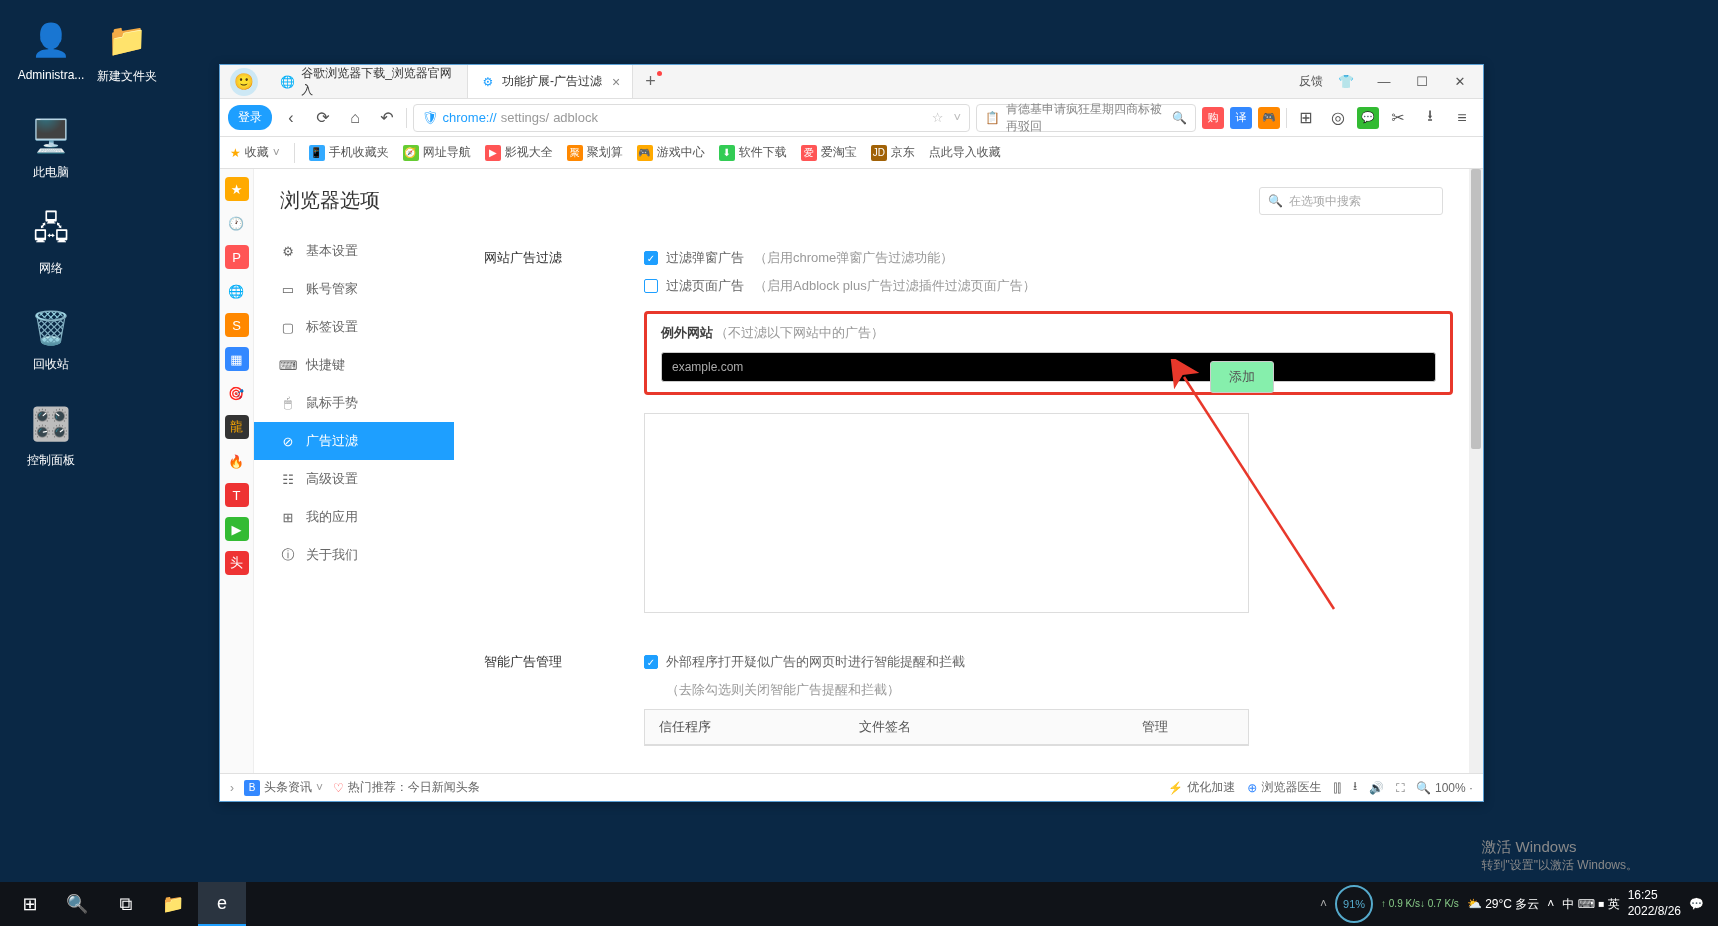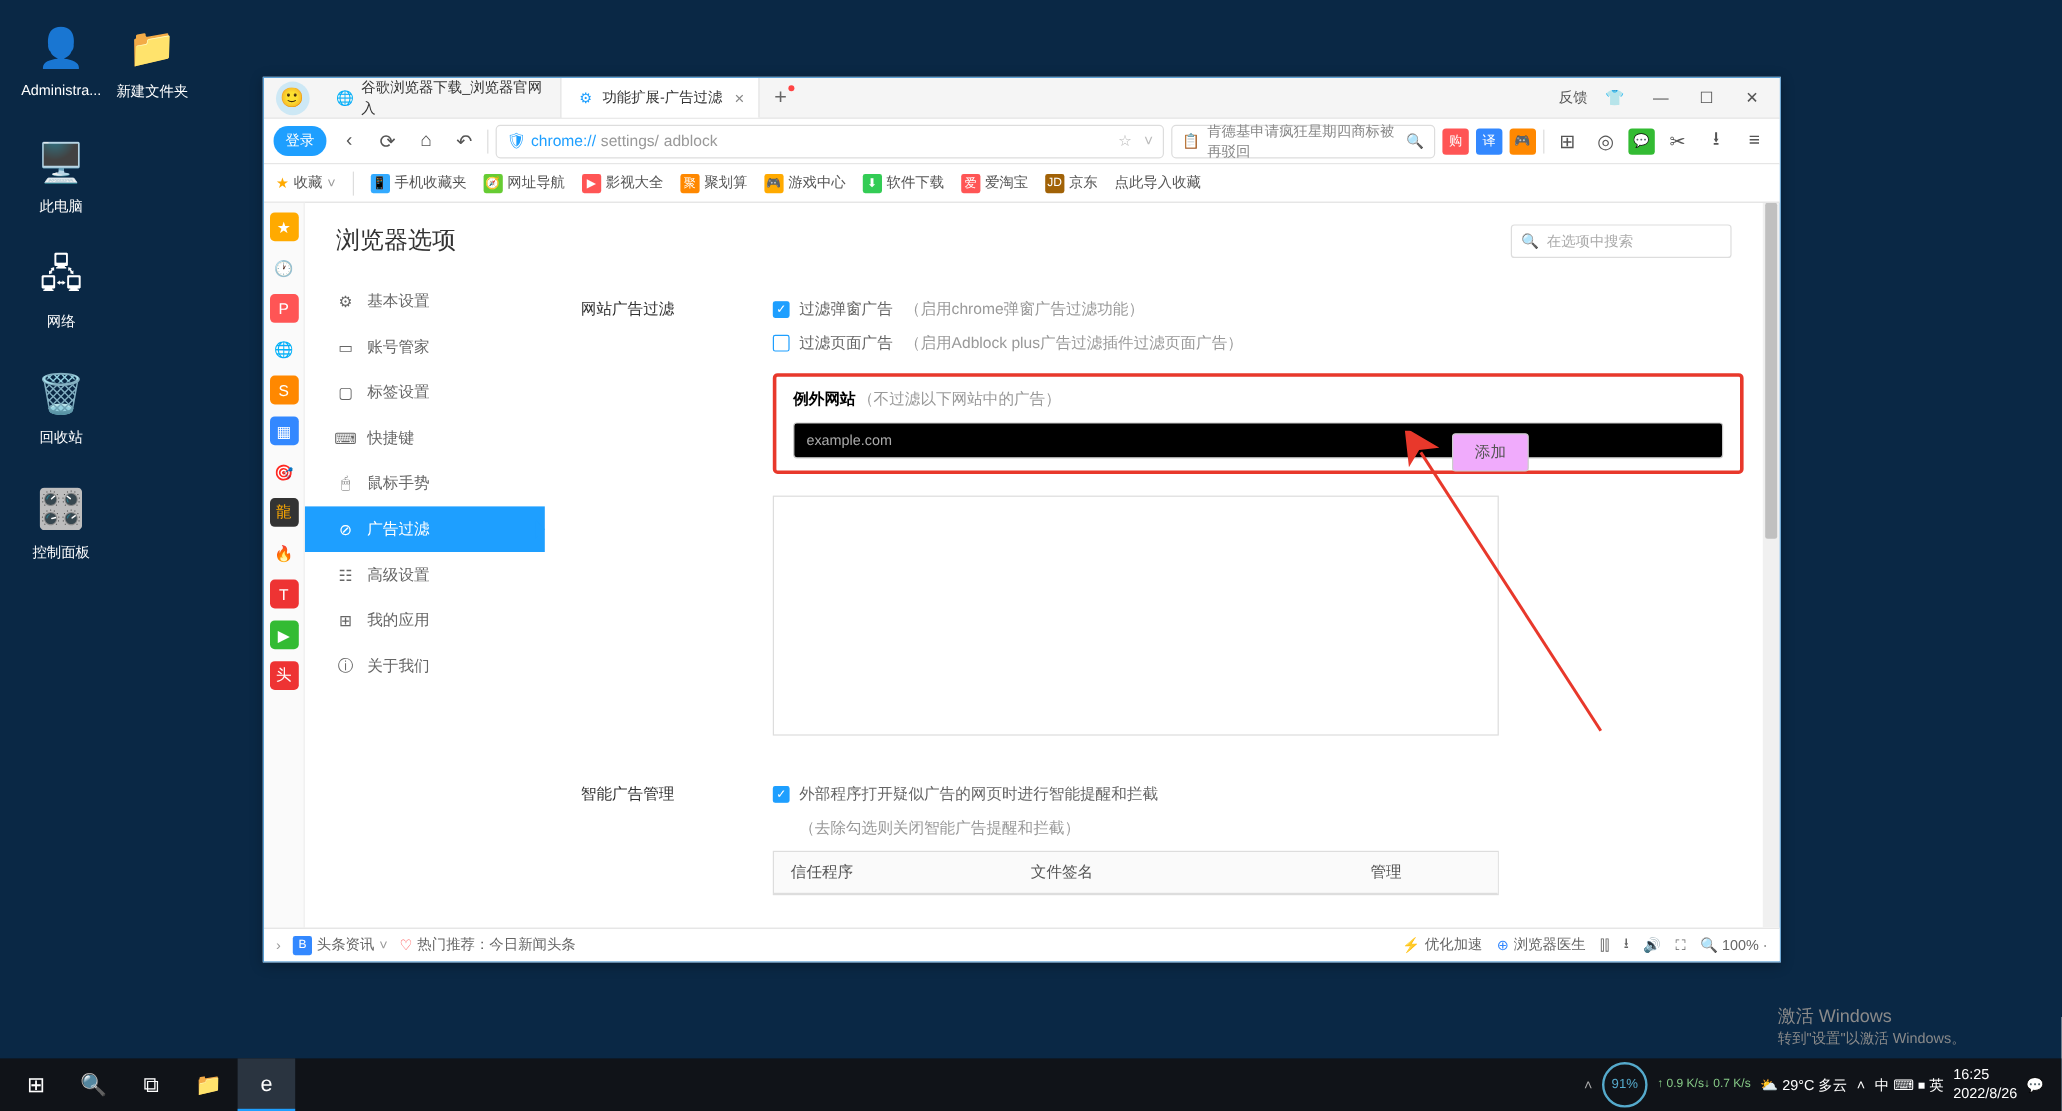--- a/index.html
+++ b/index.html
@@ -47,24 +47,24 @@
 .search-options{position:absolute;right:40px;top:18px;width:184px;height:28px;border:1px solid #ddd;border-radius:3px;display:flex;align-items:center;padding:0 8px;font-size:12px;color:#aaa;gap:6px}
 .section-row{display:flex;margin-top:50px;gap:40px}
 .section-label{width:120px;font-size:13px;color:#333;font-weight:500}
 .section-body{flex:1;font-size:13px;color:#666}
 .checkbox-row{display:flex;align-items:center;gap:8px;margin-bottom:10px}
 .chk{width:14px;height:14px;border:1px solid #1e9fff;border-radius:2px;display:inline-flex;align-items:center;justify-content:center;color:#fff;font-size:10px}
 .chk.checked{background:#1e9fff}
 .hint-text{color:#999;margin-left:2px}
 .exception-box{border:3px solid #e8382b;border-radius:4px;padding:10px 14px;margin-top:16px;margin-bottom:12px}
 .exception-label{font-size:13px;margin-bottom:10px}
-.exception-label b{color:#000000}
+.exception-label b{color:#404040}
 .exception-input-row{display:flex;gap:12px;align-items:center}
 .exception-input{flex:1;height:30px;border:1px solid #ccc;border-radius:3px;padding:0 10px;font-size:12px;color:#aaa;background:#000000;display:flex;align-items:center}
-.add-btn{padding:6px 18px;border:1px solid #ccc;border-radius:3px;font-size:13px;color:#555;cursor:pointer;background:#f0abfc}
+.add-btn{padding:6px 18px;border:1px solid #ccc;border-radius:3px;font-size:13px;color:#555;cursor:pointer;background:#86efac}
 .exception-list{border:1px solid #ddd;height:200px;margin-top:4px;margin-left:0}
 .trust-table{border:1px solid #ddd;margin-top:10px}
 .trust-header{display:flex;background:#fafafa;border-bottom:1px solid #ddd;font-size:13px;color:#555}
 .trust-header div{padding:8px 14px}
 .th1{width:200px}.th2{flex:1}.th3{width:120px}
 .status-bar{position:absolute;bottom:0;left:0;right:0;height:28px;border-top:1px solid #e0e0e0;display:flex;align-items:center;padding:0 10px;font-size:12px;color:#666;background:#fff;justify-content:space-between}
 .status-left{display:flex;align-items:center;gap:10px}
 .status-right{display:flex;align-items:center;gap:12px}
 .arrow-annotation{position:absolute;pointer-events:none}
 .scrollbar-track{position:absolute;right:0;top:0;width:14px;height:100%;background:#f0f0f0}

